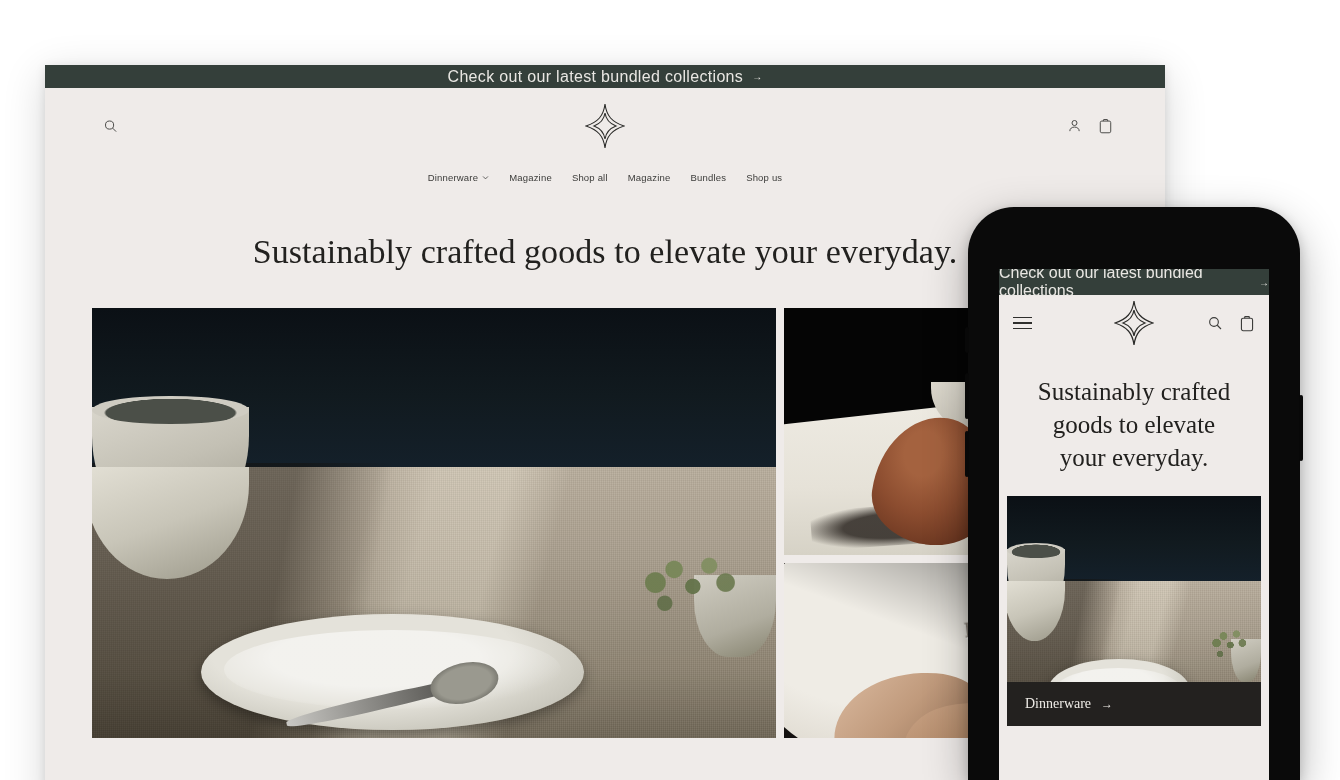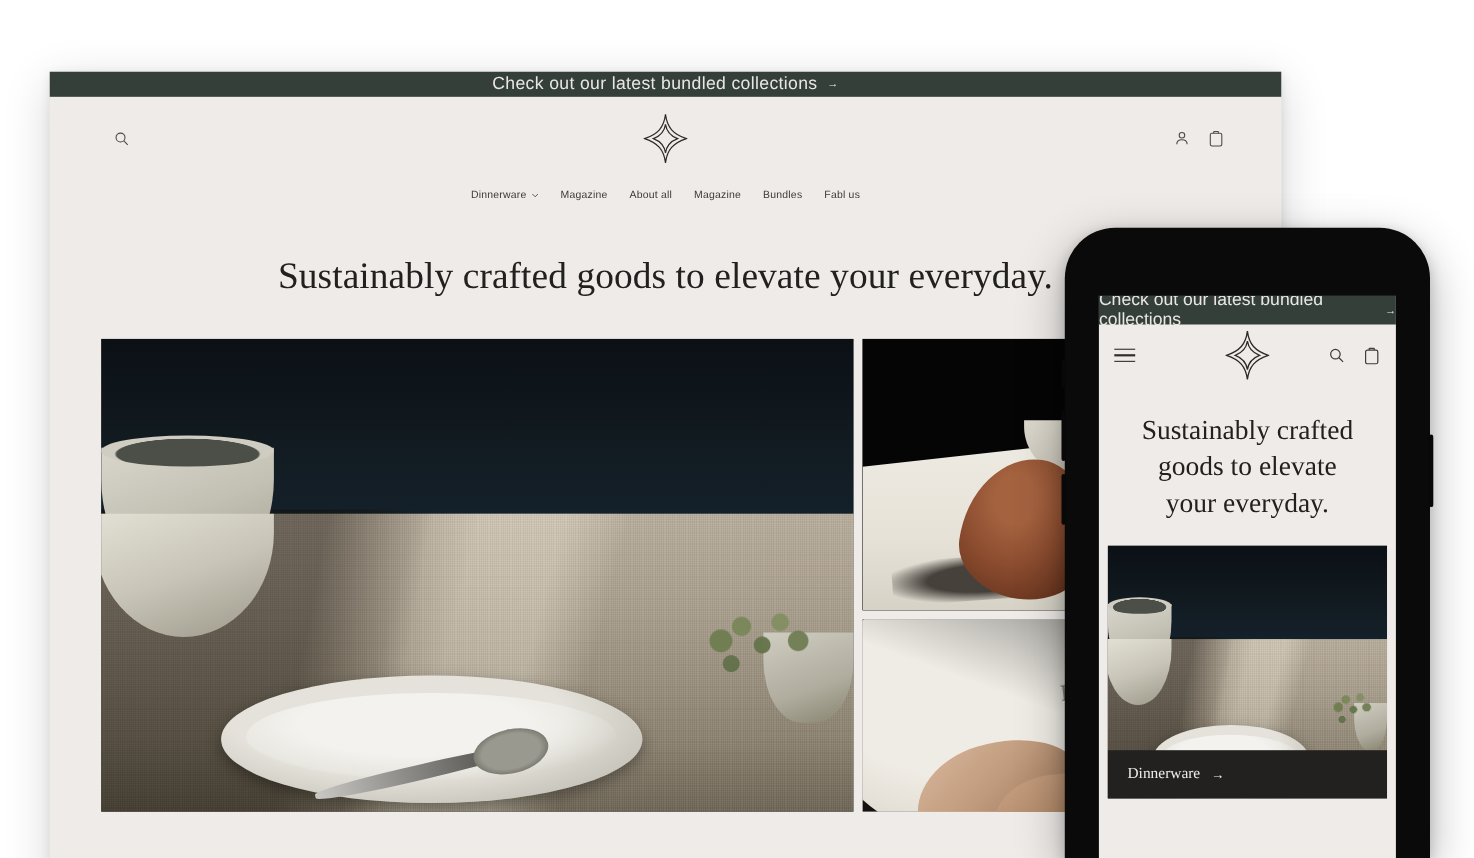--- a/index.html
+++ b/index.html
@@ -300,30 +300,30 @@
       <div class="d-nav-item">
         <span>Dinnerware</span>
         <svg class="chev" viewBox="0 0 10 10" fill="none" stroke="#3b3b39" stroke-width="1.1">
             <path d="M1.5 3.5 L5 7 L8.5 3.5"></path>
           </svg>
       </div>
       <div class="d-nav-item">
         <span>Magazine</span>
       </div>
       <div class="d-nav-item">
-        <span>About all</span>
+        <span>Shop all</span>
       </div>
       <div class="d-nav-item">
         <span>Magazine</span>
       </div>
       <div class="d-nav-item">
         <span>Bundles</span>
       </div>
       <div class="d-nav-item">
-        <span>Fabl us</span>
+        <span>Shop us</span>
       </div>
     </nav>
 
     <div class="d-hero">
       <h1 class="d-hero-title">Sustainably crafted goods to elevate your everyday.</h1>
     </div>
 
     <div class="d-gallery">
       <div class="g-main">
         <div class="photo-table">

